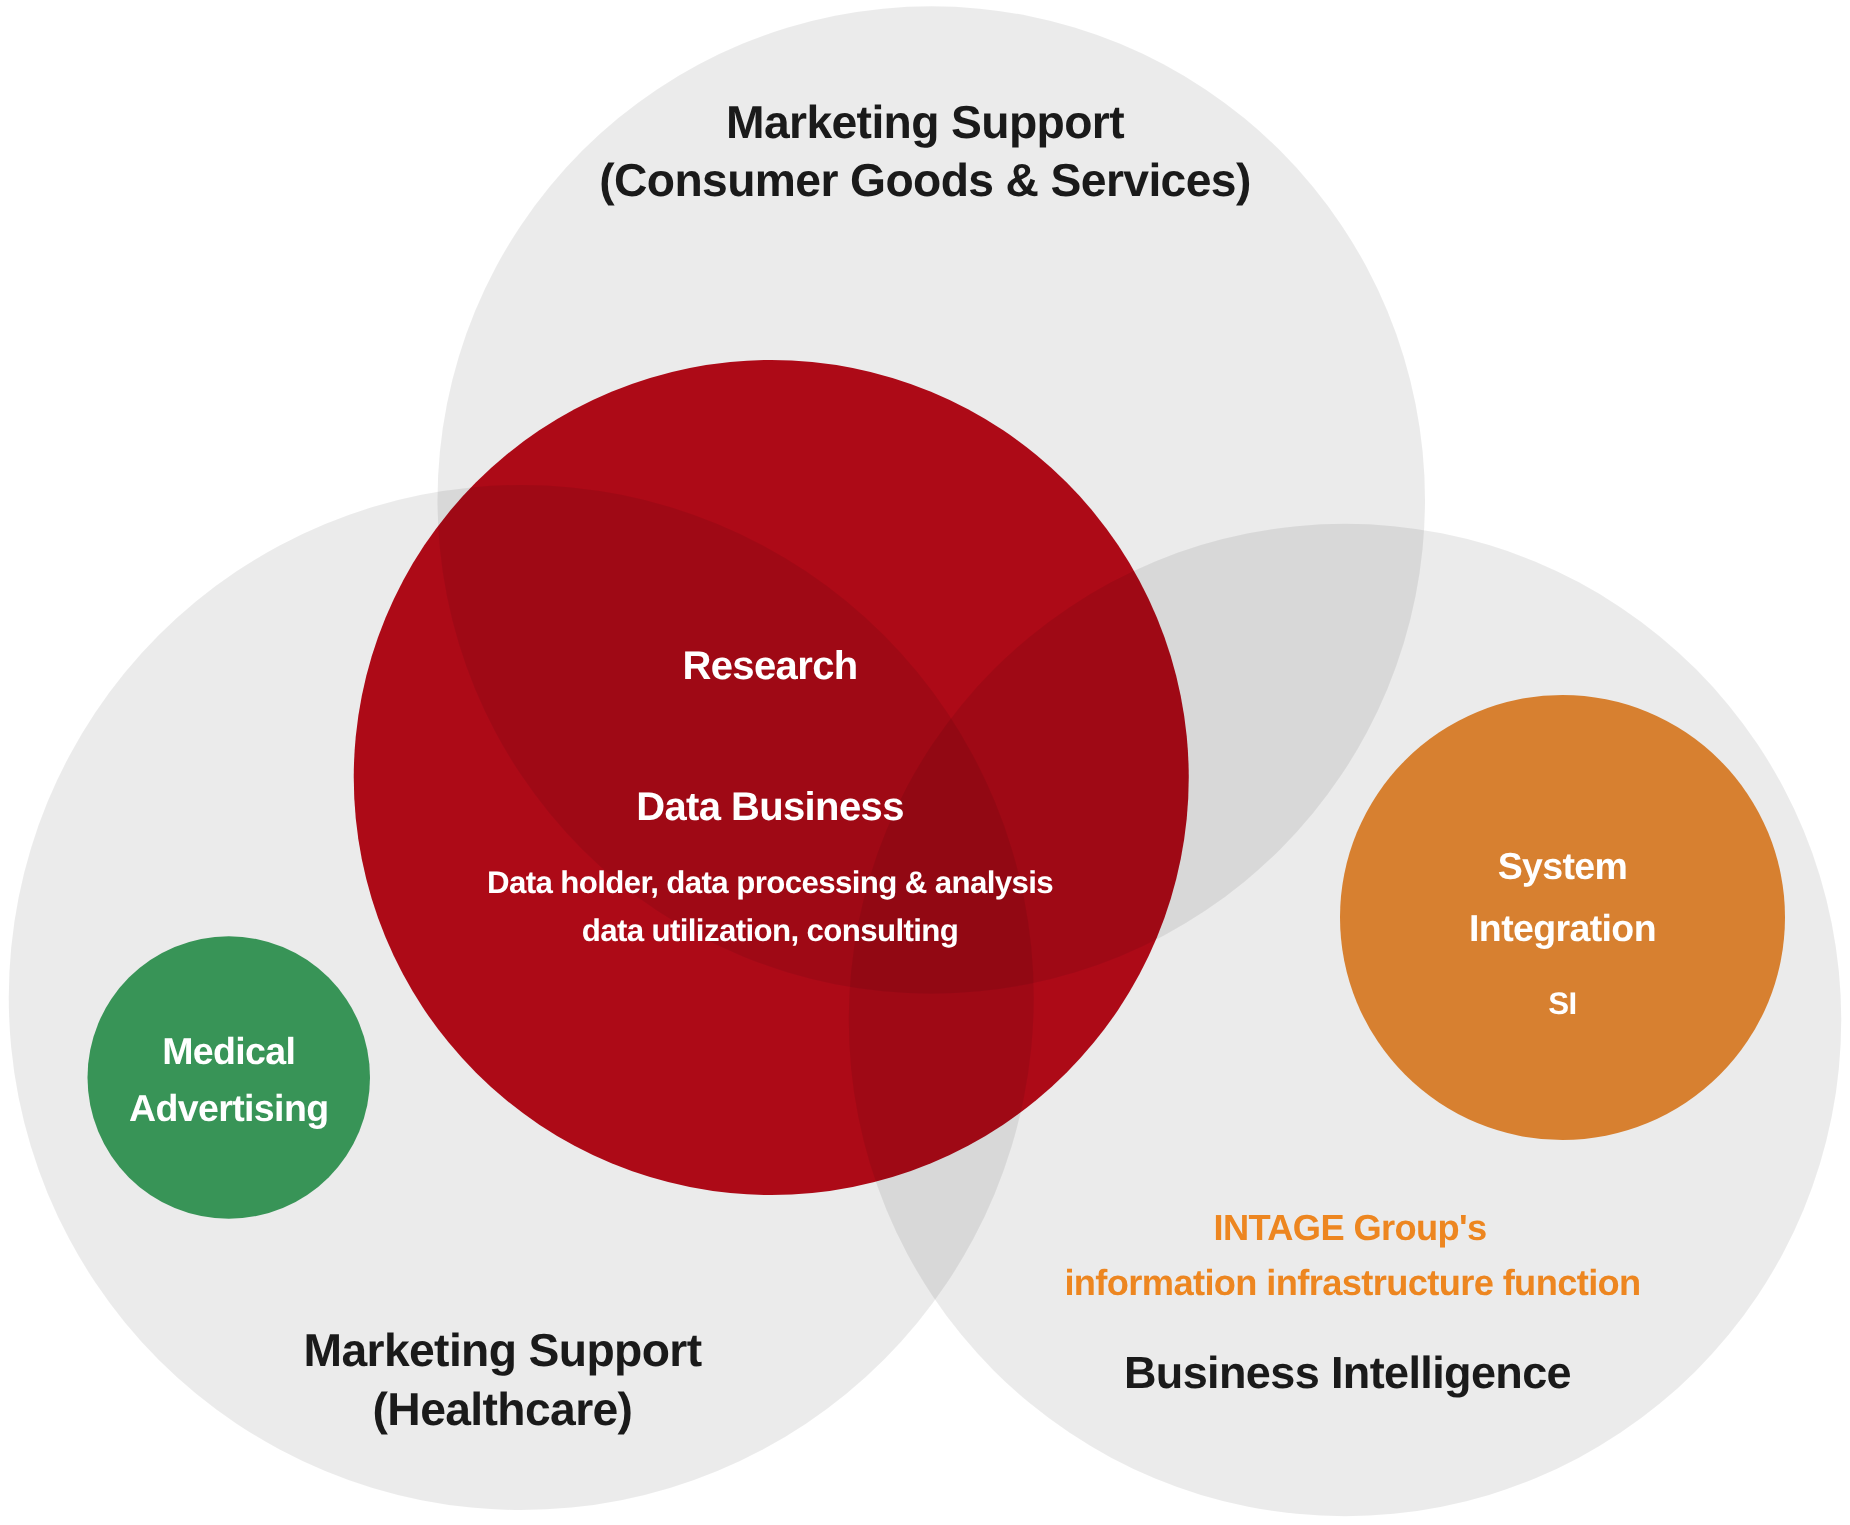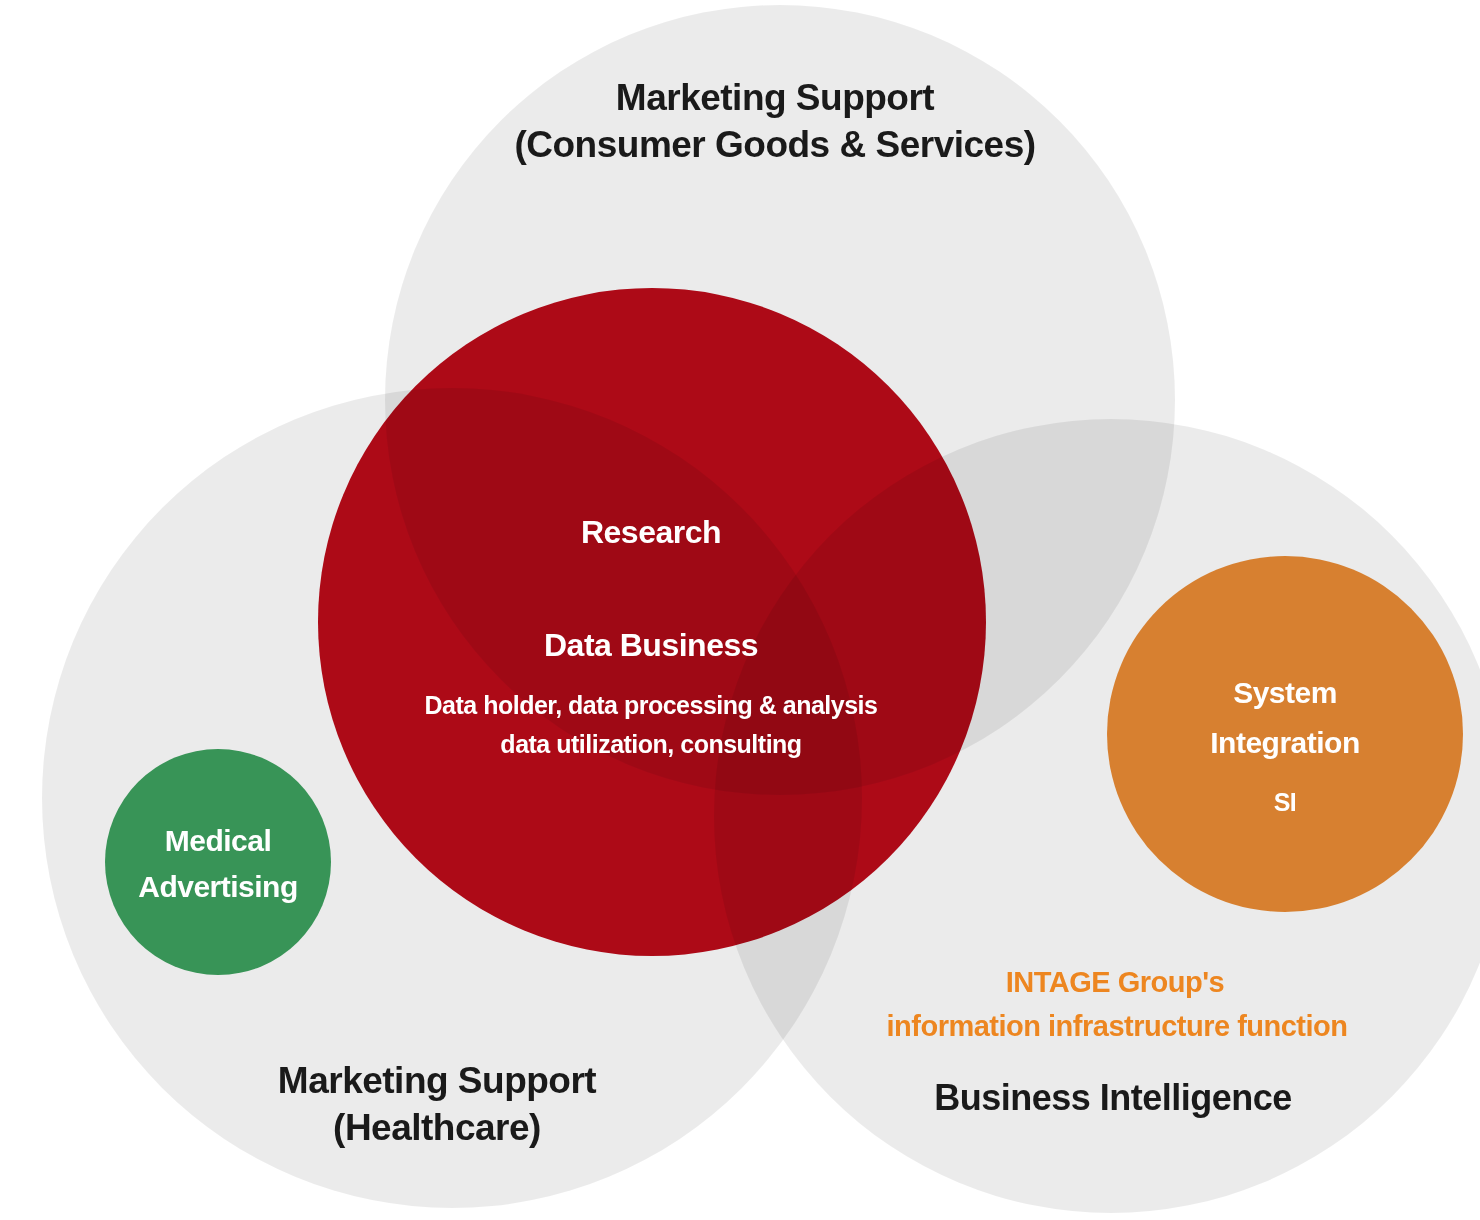--- a/index.html
+++ b/index.html
@@ -9,21 +9,20 @@
     width: 1480px;
     height: 1220px;
     overflow: hidden;
     font-family: "Liberation Sans", sans-serif;
   }
   .stage {
     position: relative;
     width: 1300px;
     height: 1220px;
     background: #ffffff;
-    margin-left: 35px;
   }
   svg text {
     font-family: "Liberation Sans", sans-serif;
     font-weight: bold;
     letter-spacing: -0.5px;
   }
   .t-lg   { font-size: 37px; }
   .t-md   { font-size: 32px; }
   .t-sm   { font-size: 25px; }
   .t-bi   { font-size: 36px; }

